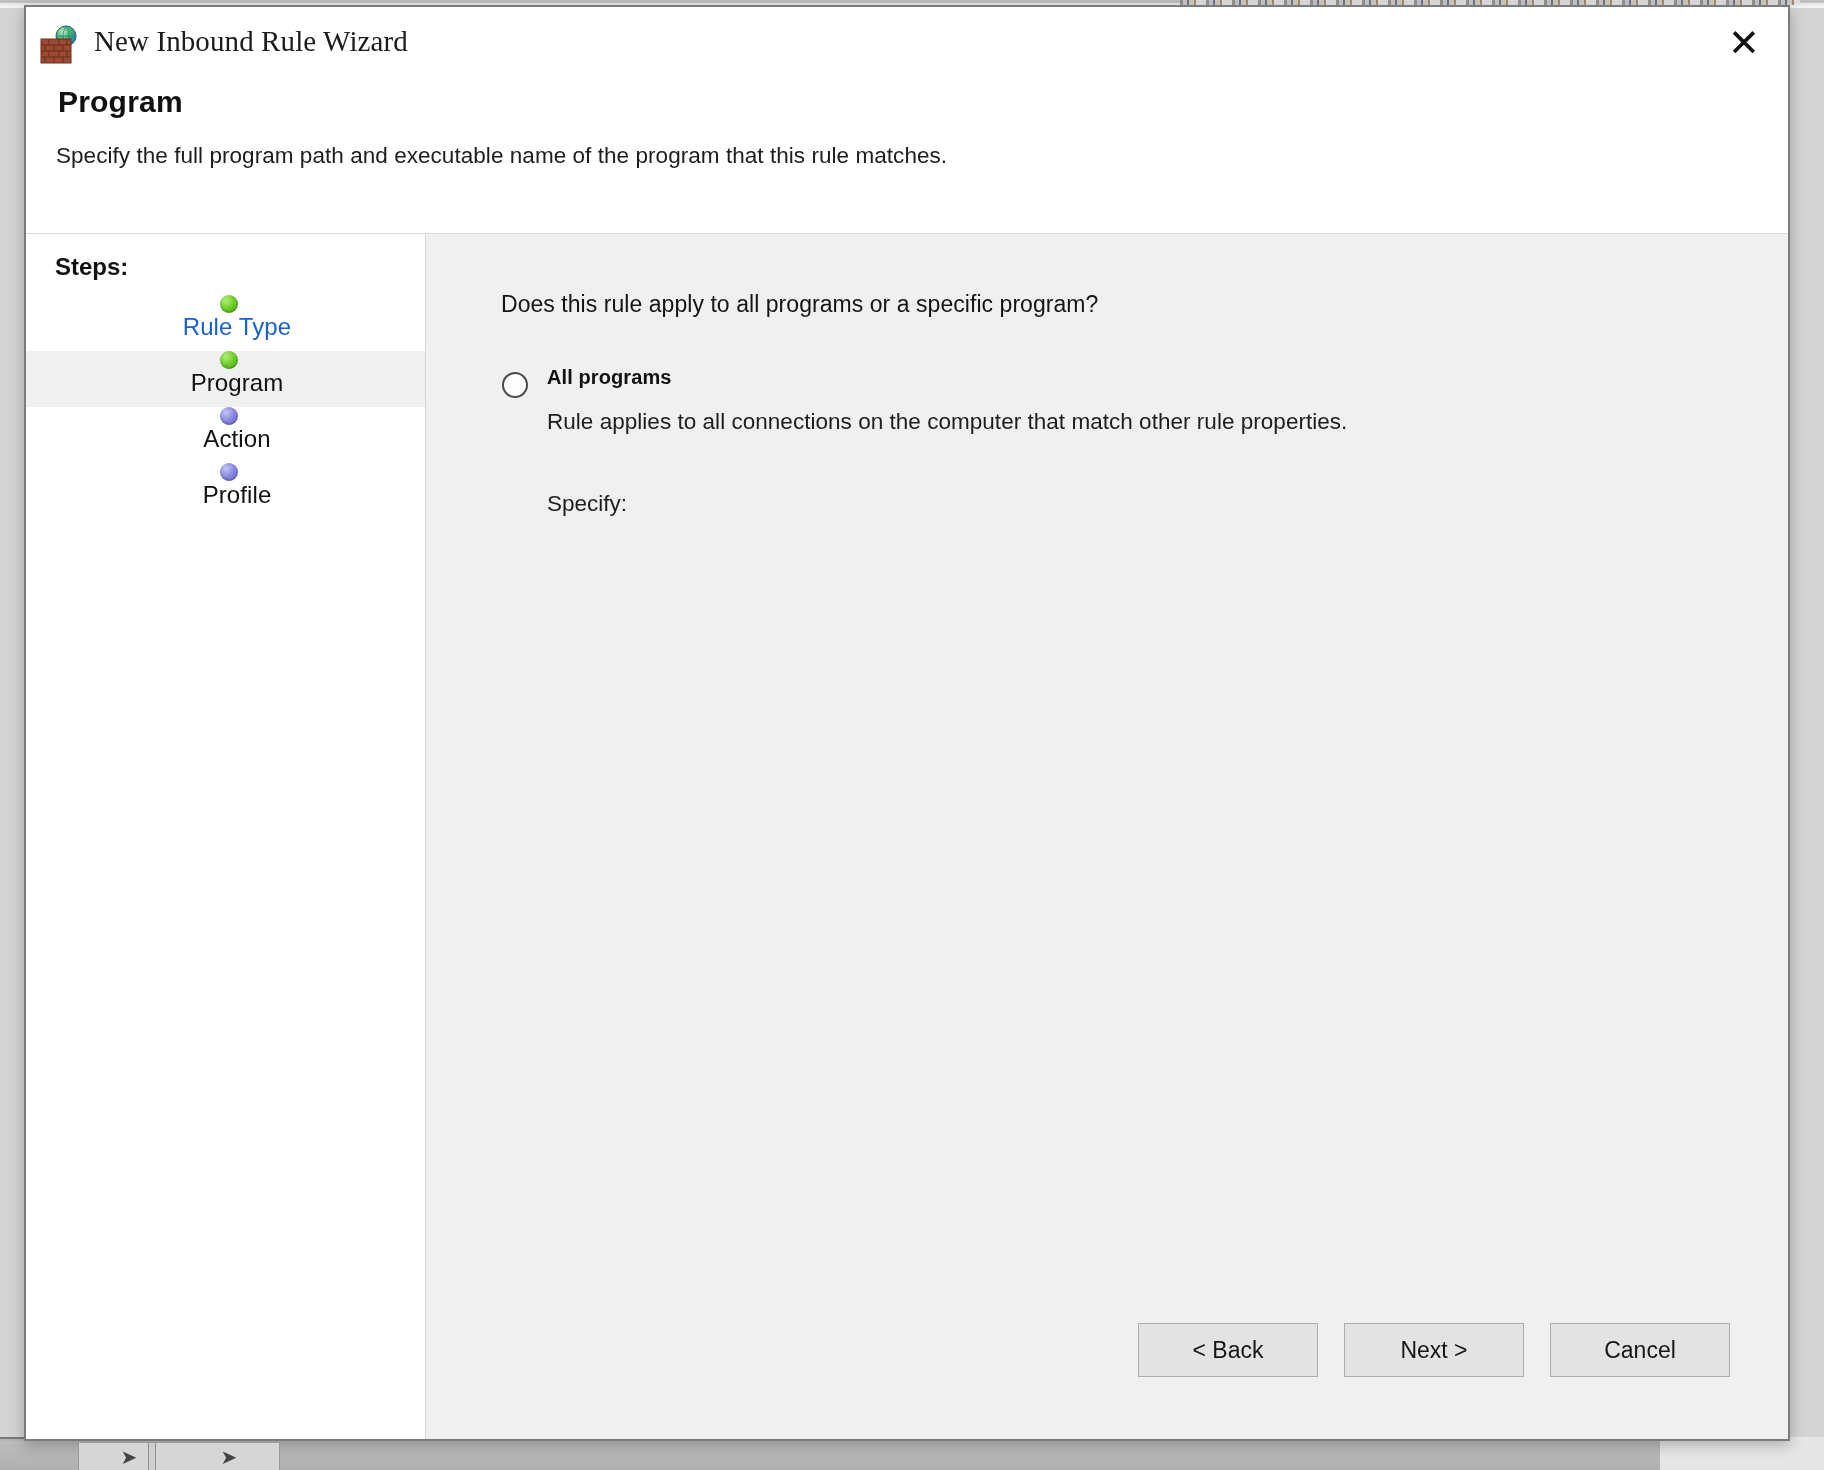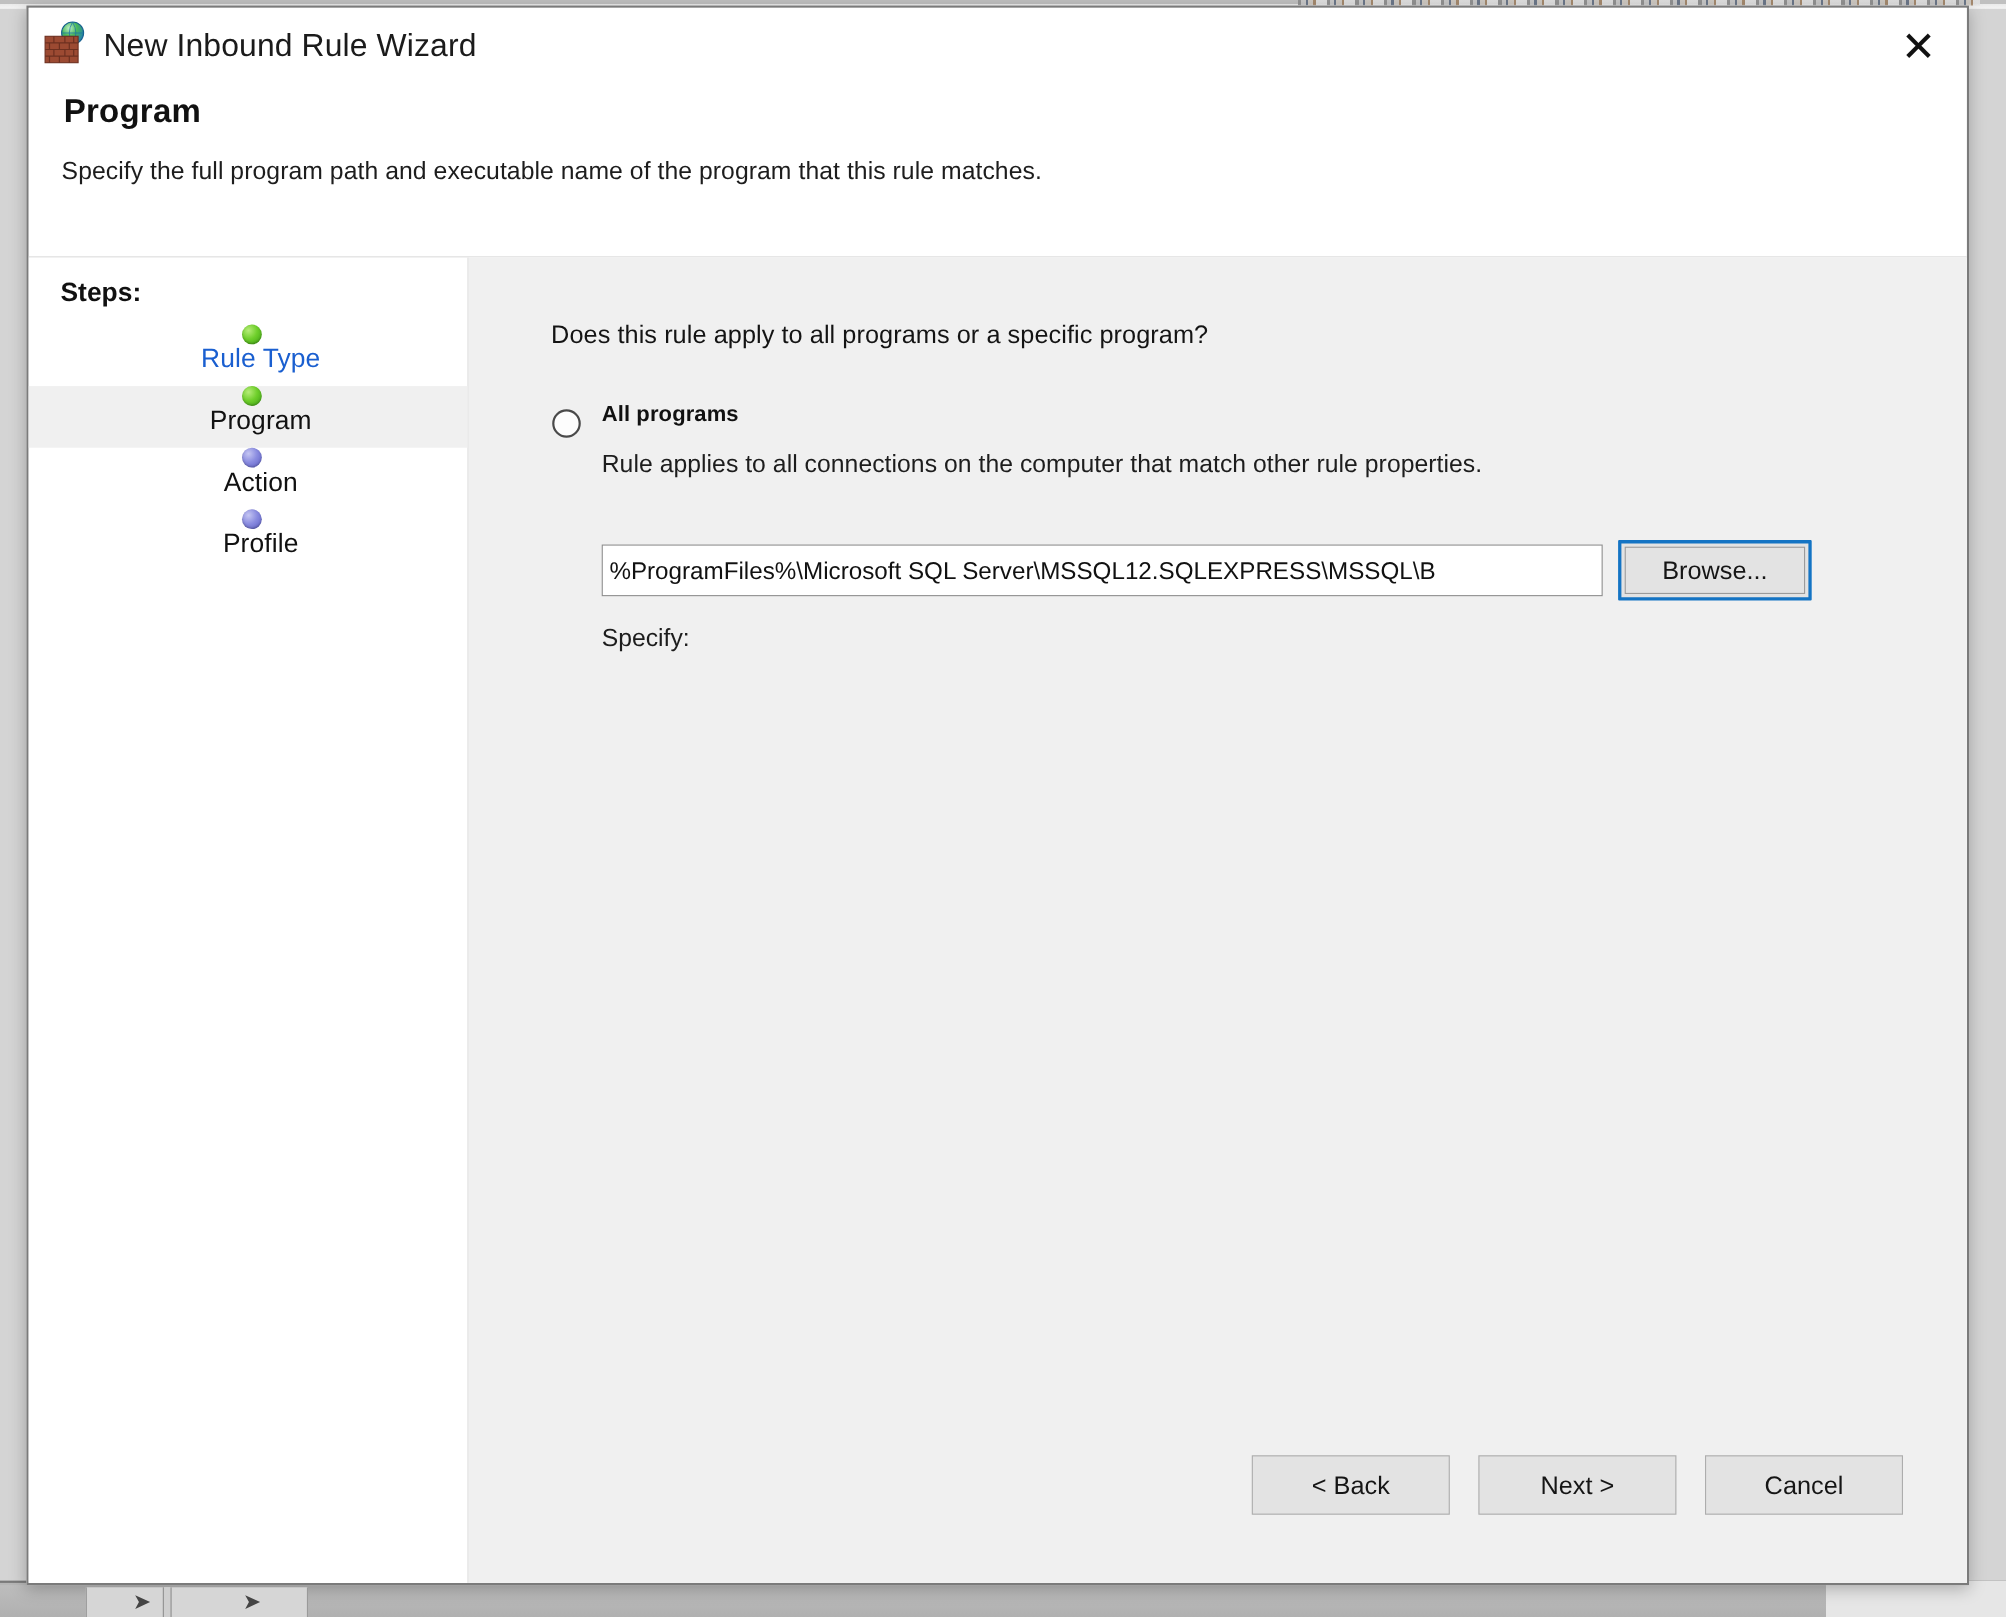--- a/index.html
+++ b/index.html
@@ -99,24 +99,25 @@
   
   .wz-header {
     position: relative;
     background: #ffffff;
     height: 227px;
     border-bottom: 1px solid #dcdcdc;
     box-sizing: border-box;
   }
   .wz-titlebar {
     display: flex;
-    align-items: flex-end;
+    align-items: flex-start;
     padding: 18px 17px 0 12px;
     height: 52px;
     box-sizing: border-box;
+    font-family: Liberation Serif, serif;
   }
   .wz-icon {
     width: 42px; height: 40px;
     position: relative;
     flex: 0 0 auto;
     margin-right: 14px;
   }
   .wz-title {
     font-size: 29px;
     color: #1b1b1b;
@@ -418,26 +419,20 @@
           <div class="opt-row">
             <span class="radio"></span>
             <span class="opt-main">All programs</span>
           </div>
           <div class="opt-desc">Rule applies to all connections on the computer that match other rule properties.</div>
         </div>
 
         <div style="margin-top:56px;">
 
           <div class="path-block">
-            <div class="path-row">
-              <input class="path-input" type="text" value="%ProgramFiles%\Microsoft SQL Server\MSSQL12.SQLEXPRESS\MSSQL\B" style="">
-              <span class="browse-wrap">
-                <button class="browse-btn">Browse...</button>
-              </span>
-            </div>
 
             <div class="example-block">
               <div class="example-label">Specify:</div>
             </div>
           </div>
         </div>
 
       </div>
 
       <div class="wz-footer">

